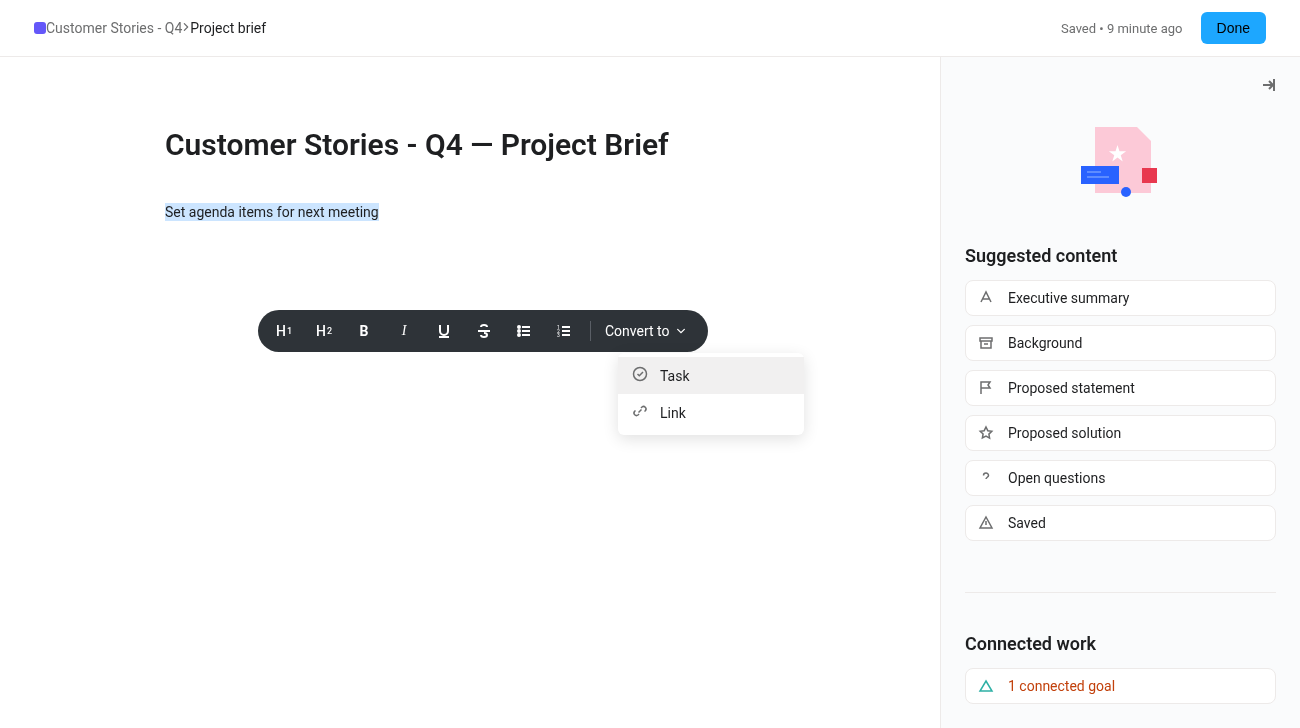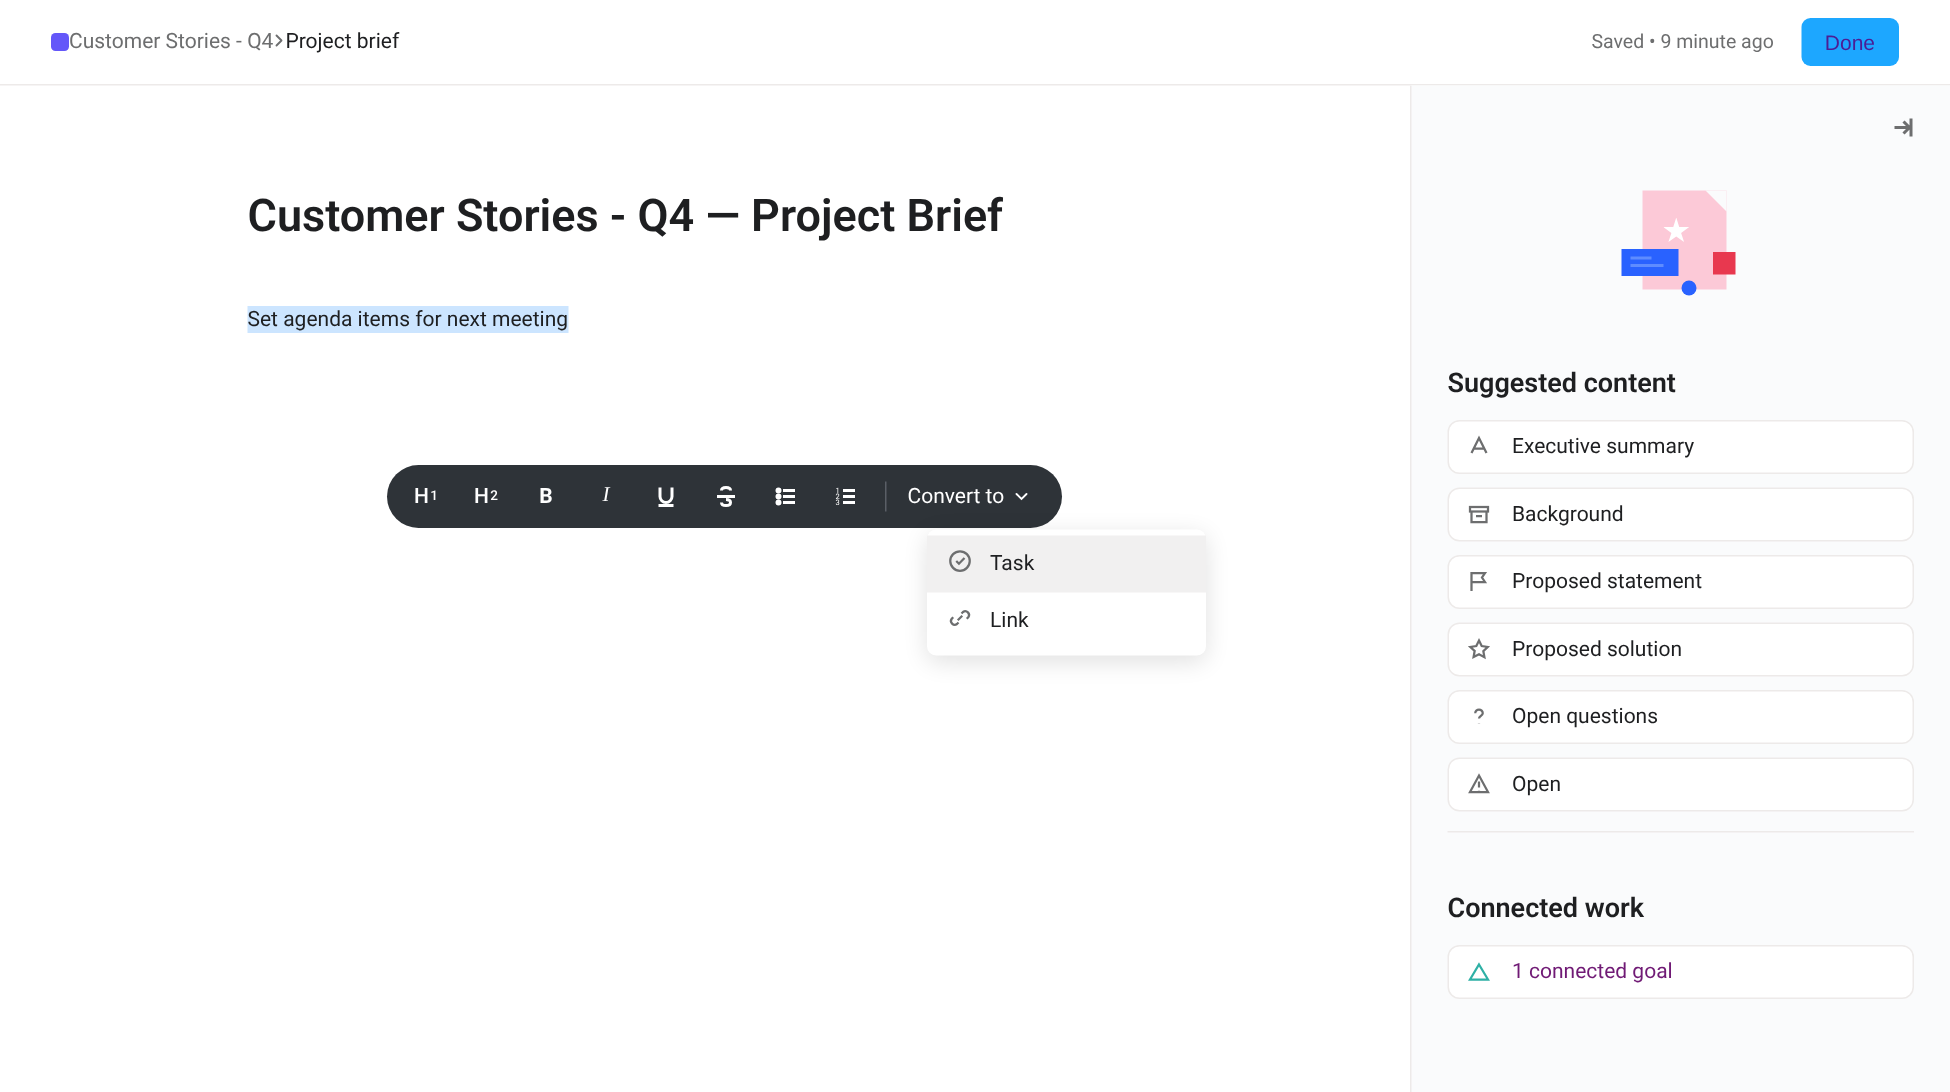--- a/index.html
+++ b/index.html
@@ -50,21 +50,21 @@
       display: flex;
       align-items: center;
       gap: 18px;
     }
     .save-status {
       font-size: 13px;
       color: #6d6e6f;
     }
     .done-btn {
       background: #1da7ff;
-      color: #4c1d95;
+      color: #000000;
       border: none;
       padding: 8px 16px;
       border-radius: 6px;
       font-size: 14px;
       font-weight: 500;
       cursor: pointer;
     }
     
     .main {
       display: flex;
@@ -262,21 +262,21 @@
     .section-title {
       font-size: 18px;
       font-weight: 600;
       color: #1e1f21;
       margin-bottom: 14px;
     }
     .suggest-list {
       display: flex;
       flex-direction: column;
       gap: 9px;
-      margin-bottom: 13px;
+      margin-bottom: 51px;
     }
     .suggest-item {
       background: #fff;
       border: 1px solid #edeae9;
       border-radius: 8px;
       padding: 9px 12px;
       display: flex;
       align-items: center;
       gap: 14px;
       font-size: 14px;
@@ -298,21 +298,21 @@
     }
     .connected-item {
       background: #fff;
       border: 1px solid #edeae9;
       border-radius: 8px;
       padding: 9px 12px;
       display: flex;
       align-items: center;
       gap: 14px;
       font-size: 14px;
-      color: #701a75;
+      color: #c2410c;
       cursor: pointer;
     }
     .connected-item svg {
       width: 16px;
       height: 16px;
       stroke: #2eb0a5;
       fill: none;
       stroke-width: 1.5;
     }
     
@@ -455,21 +455,21 @@
       <div class="suggest-item">
         <svg viewBox="0 0 16 16">
             <path d="M5.5 5.5a2.5 2.5 0 0 1 5 0c0 1.5-2.5 2-2.5 3.5M8 12.5v.1"></path>
           </svg>
         <span>Open questions</span>
       </div>
       <div class="suggest-item">
         <svg viewBox="0 0 16 16">
             <path d="M8 2l6 11H2zM8 6v4M8 12v.1"></path>
           </svg>
-        <span>Open</span>
+        <span>Saved</span>
       </div>
     </div>
 
     <div class="divider"></div>
 
     <div class="section-title">Connected work</div>
     <div class="connected-item">
       <svg viewBox="0 0 16 16">
           <path d="M8 3l6 10H2z"></path>
         </svg>

